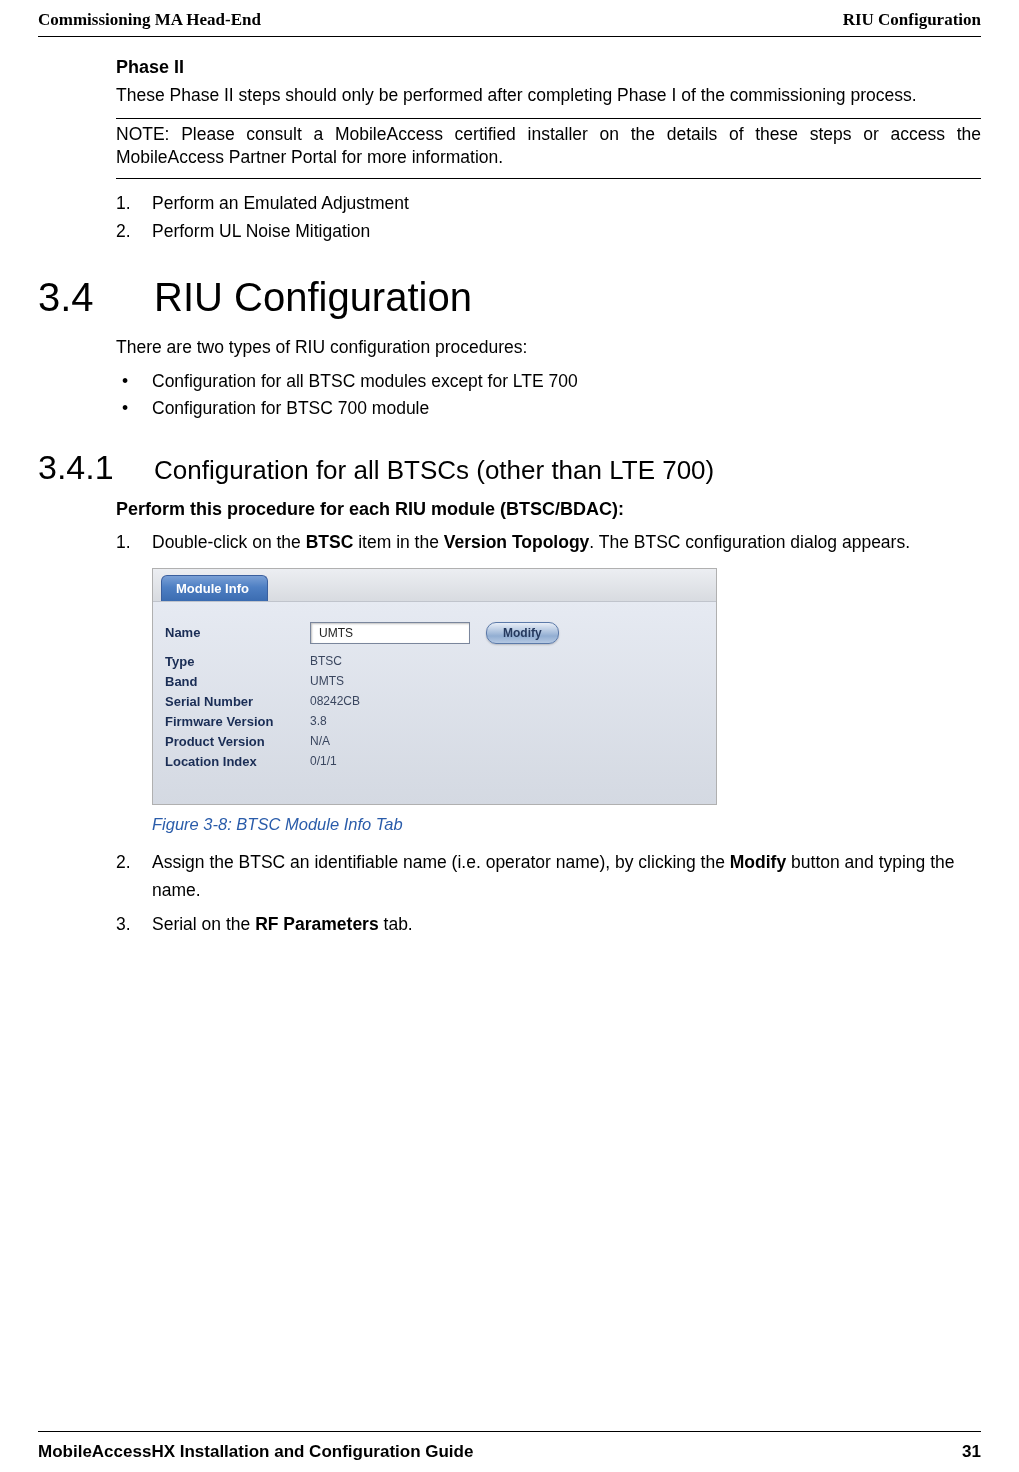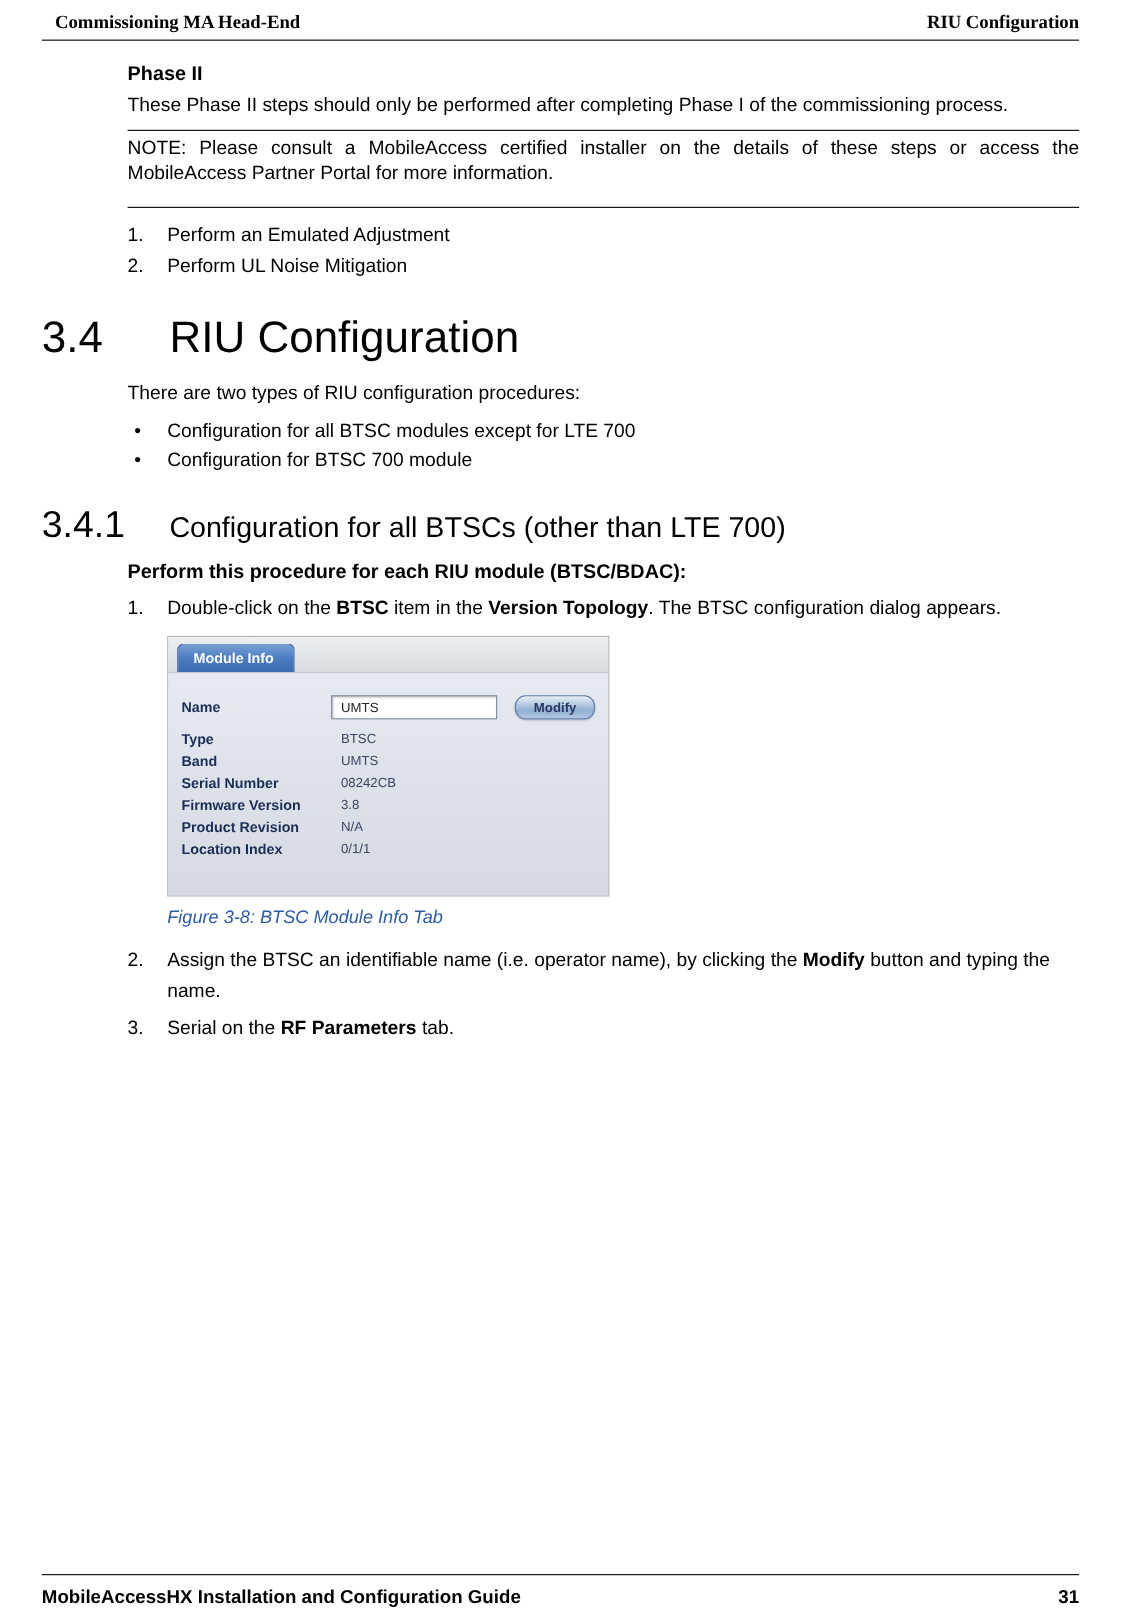--- a/index.html
+++ b/index.html
@@ -12,21 +12,20 @@
       position: relative;
       font-size: 16px;
     }
     .page-header {
       display: flex;
       justify-content: space-between;
       padding: 10px 38px 6px 38px;
       font-family: "Times New Roman", serif;
       font-weight: bold;
       font-size: 17px;
-      margin-left: 12px;
     }
     .page-header-rule {
       margin: 0 38px 20px 38px;
       border: none;
       border-top: 1.5px solid #000;
     }
     .content {
       padding: 0 38px 0 38px;
     }
     .indent-main {
@@ -39,21 +38,21 @@
     }
     .body-text {
       font-size: 17.5px;
       line-height: 1.35;
       text-align: justify;
       margin-bottom: 10px;
     }
     .note-box {
       border-top: 1.5px solid #000;
       border-bottom: 1.5px solid #000;
-      padding: 4px 0 18px 0;
+      padding: 4px 0 8px 0;
       margin-bottom: 10px;
     }
     .note-text {
       font-size: 17.5px;
       line-height: 1.35;
       text-align: justify;
     }
     .ordered-list {
       margin-bottom: 30px;
     }
@@ -119,21 +118,21 @@
       font-size: 18px;
       margin-bottom: 8px;
     }
     .step-list .list-row {
       margin-bottom: 6px;
     }
     .figure-container {
       margin: 12px 0 8px 0;
     }
     .module-panel {
-      width: 402px;
+      width: 565px;
       border: 1px solid #b0b0b0;
       background: linear-gradient(180deg, #f5f6f8 0%, #e8eaed 100%);
       font-family: Tahoma, Arial, sans-serif;
       font-size: 13px;
       overflow: hidden;
     }
     .tab-strip {
       height: 32px;
       position: relative;
       background: linear-gradient(180deg, #eceef2 0%, #d8dbe0 100%);
@@ -320,21 +319,21 @@
           </div>
           <div class="info-row">
             <div class="ilabel">Serial Number</div>
             <div class="ivalue">08242CB</div>
           </div>
           <div class="info-row">
             <div class="ilabel">Firmware Version</div>
             <div class="ivalue">3.8</div>
           </div>
           <div class="info-row">
-            <div class="ilabel">Product Revision</div>
+            <div class="ilabel">Product Version</div>
             <div class="ivalue">N/A</div>
           </div>
           <div class="info-row">
             <div class="ilabel">Location Index</div>
             <div class="ivalue">0/1/1</div>
           </div>
         </div>
       </div>
       <div class="figure-caption">Figure 3-8: BTSC Module Info Tab</div>
     </div>

